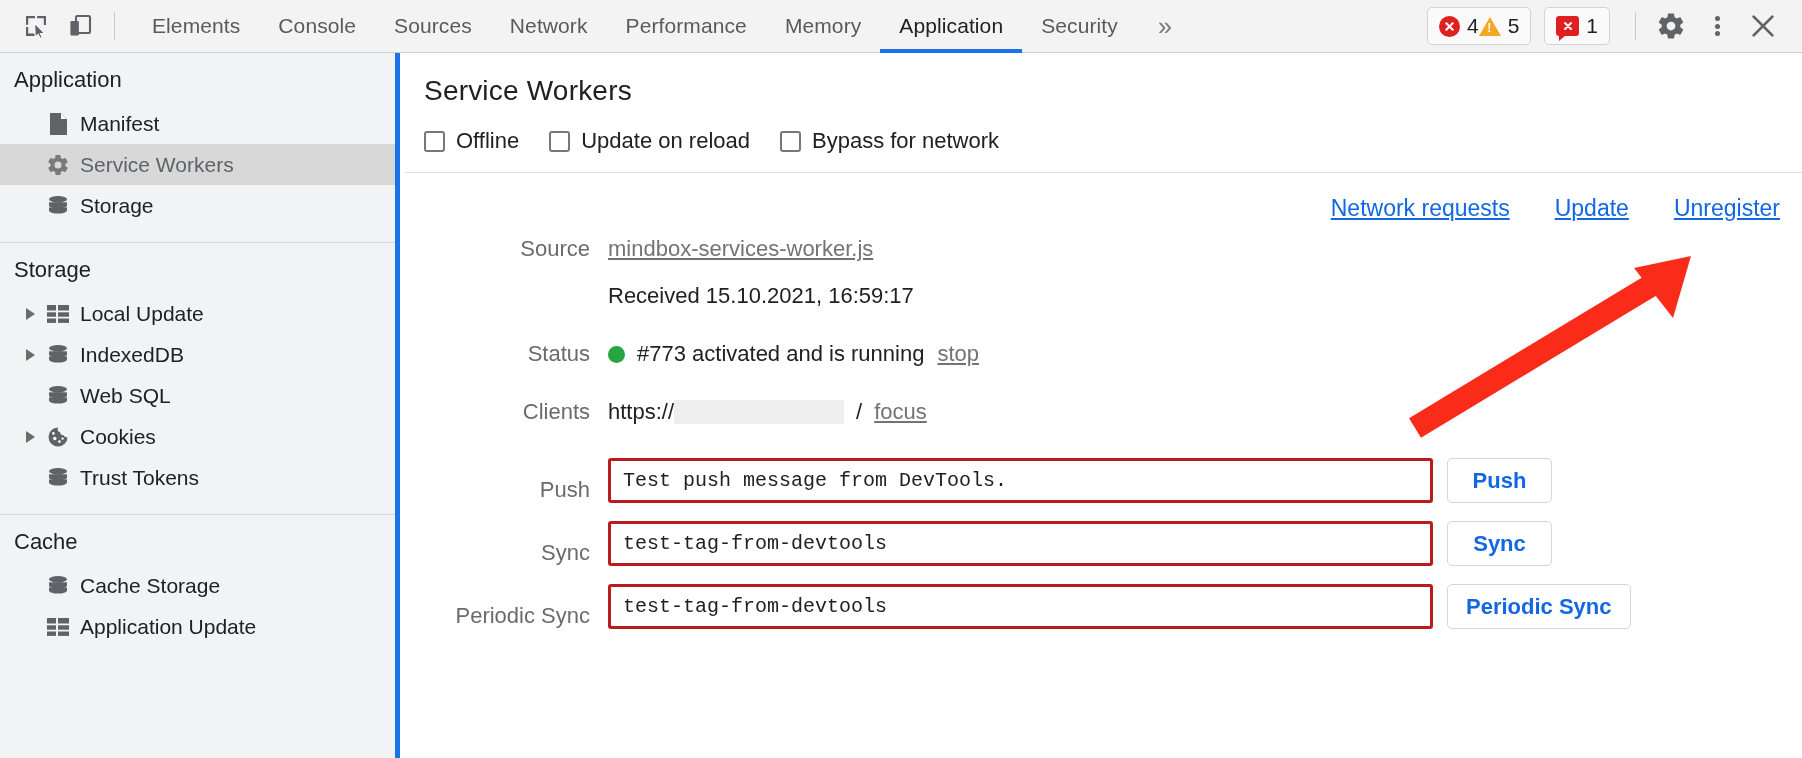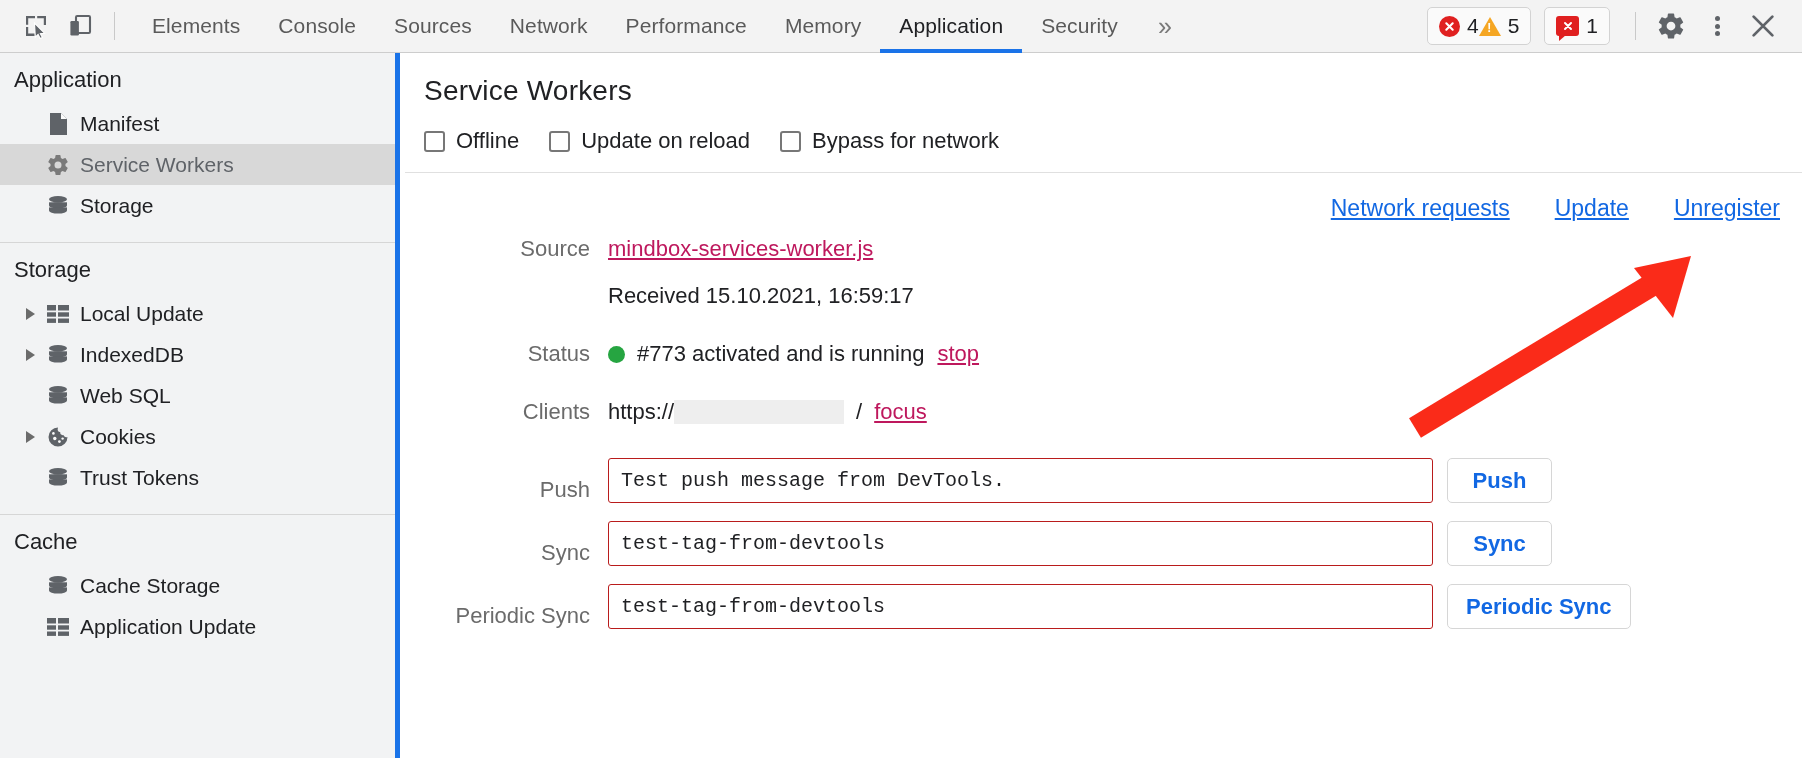--- a/index.html
+++ b/index.html
@@ -302,21 +302,21 @@
   }
   .detail-value {
     font-size: 22px;
     color: #202124;
     line-height: 30px;
     display: flex;
     align-items: center;
     flex-wrap: wrap;
   }
   .value-link {
-    color: #be185d;
+    color: #737373;
     text-decoration: underline;
     cursor: pointer;
   }
   .sub-line {
     font-size: 22px;
     color: #202124;
     margin-top: 11px;
     margin-left: 203px;
     line-height: 30px;
   }
@@ -347,21 +347,21 @@
     flex: 0 0 203px;
     text-align: right;
     font-size: 22px;
     color: #6b6b6b;
     padding-right: 18px;
     box-sizing: border-box;
   }
   .field-input {
     width: 825px;
     height: 45px;
-    border: 1px solid #b91c1c;
+    border: 3px solid #b91c1c;
     border-radius: 3px;
     background: #fff;
     font-family: "Liberation Mono", "DejaVu Sans Mono", monospace;
     font-size: 20px;
     color: #202124;
     padding: 0 12px;
     box-sizing: border-box;
     outline: none;
   }
   .field-button {

